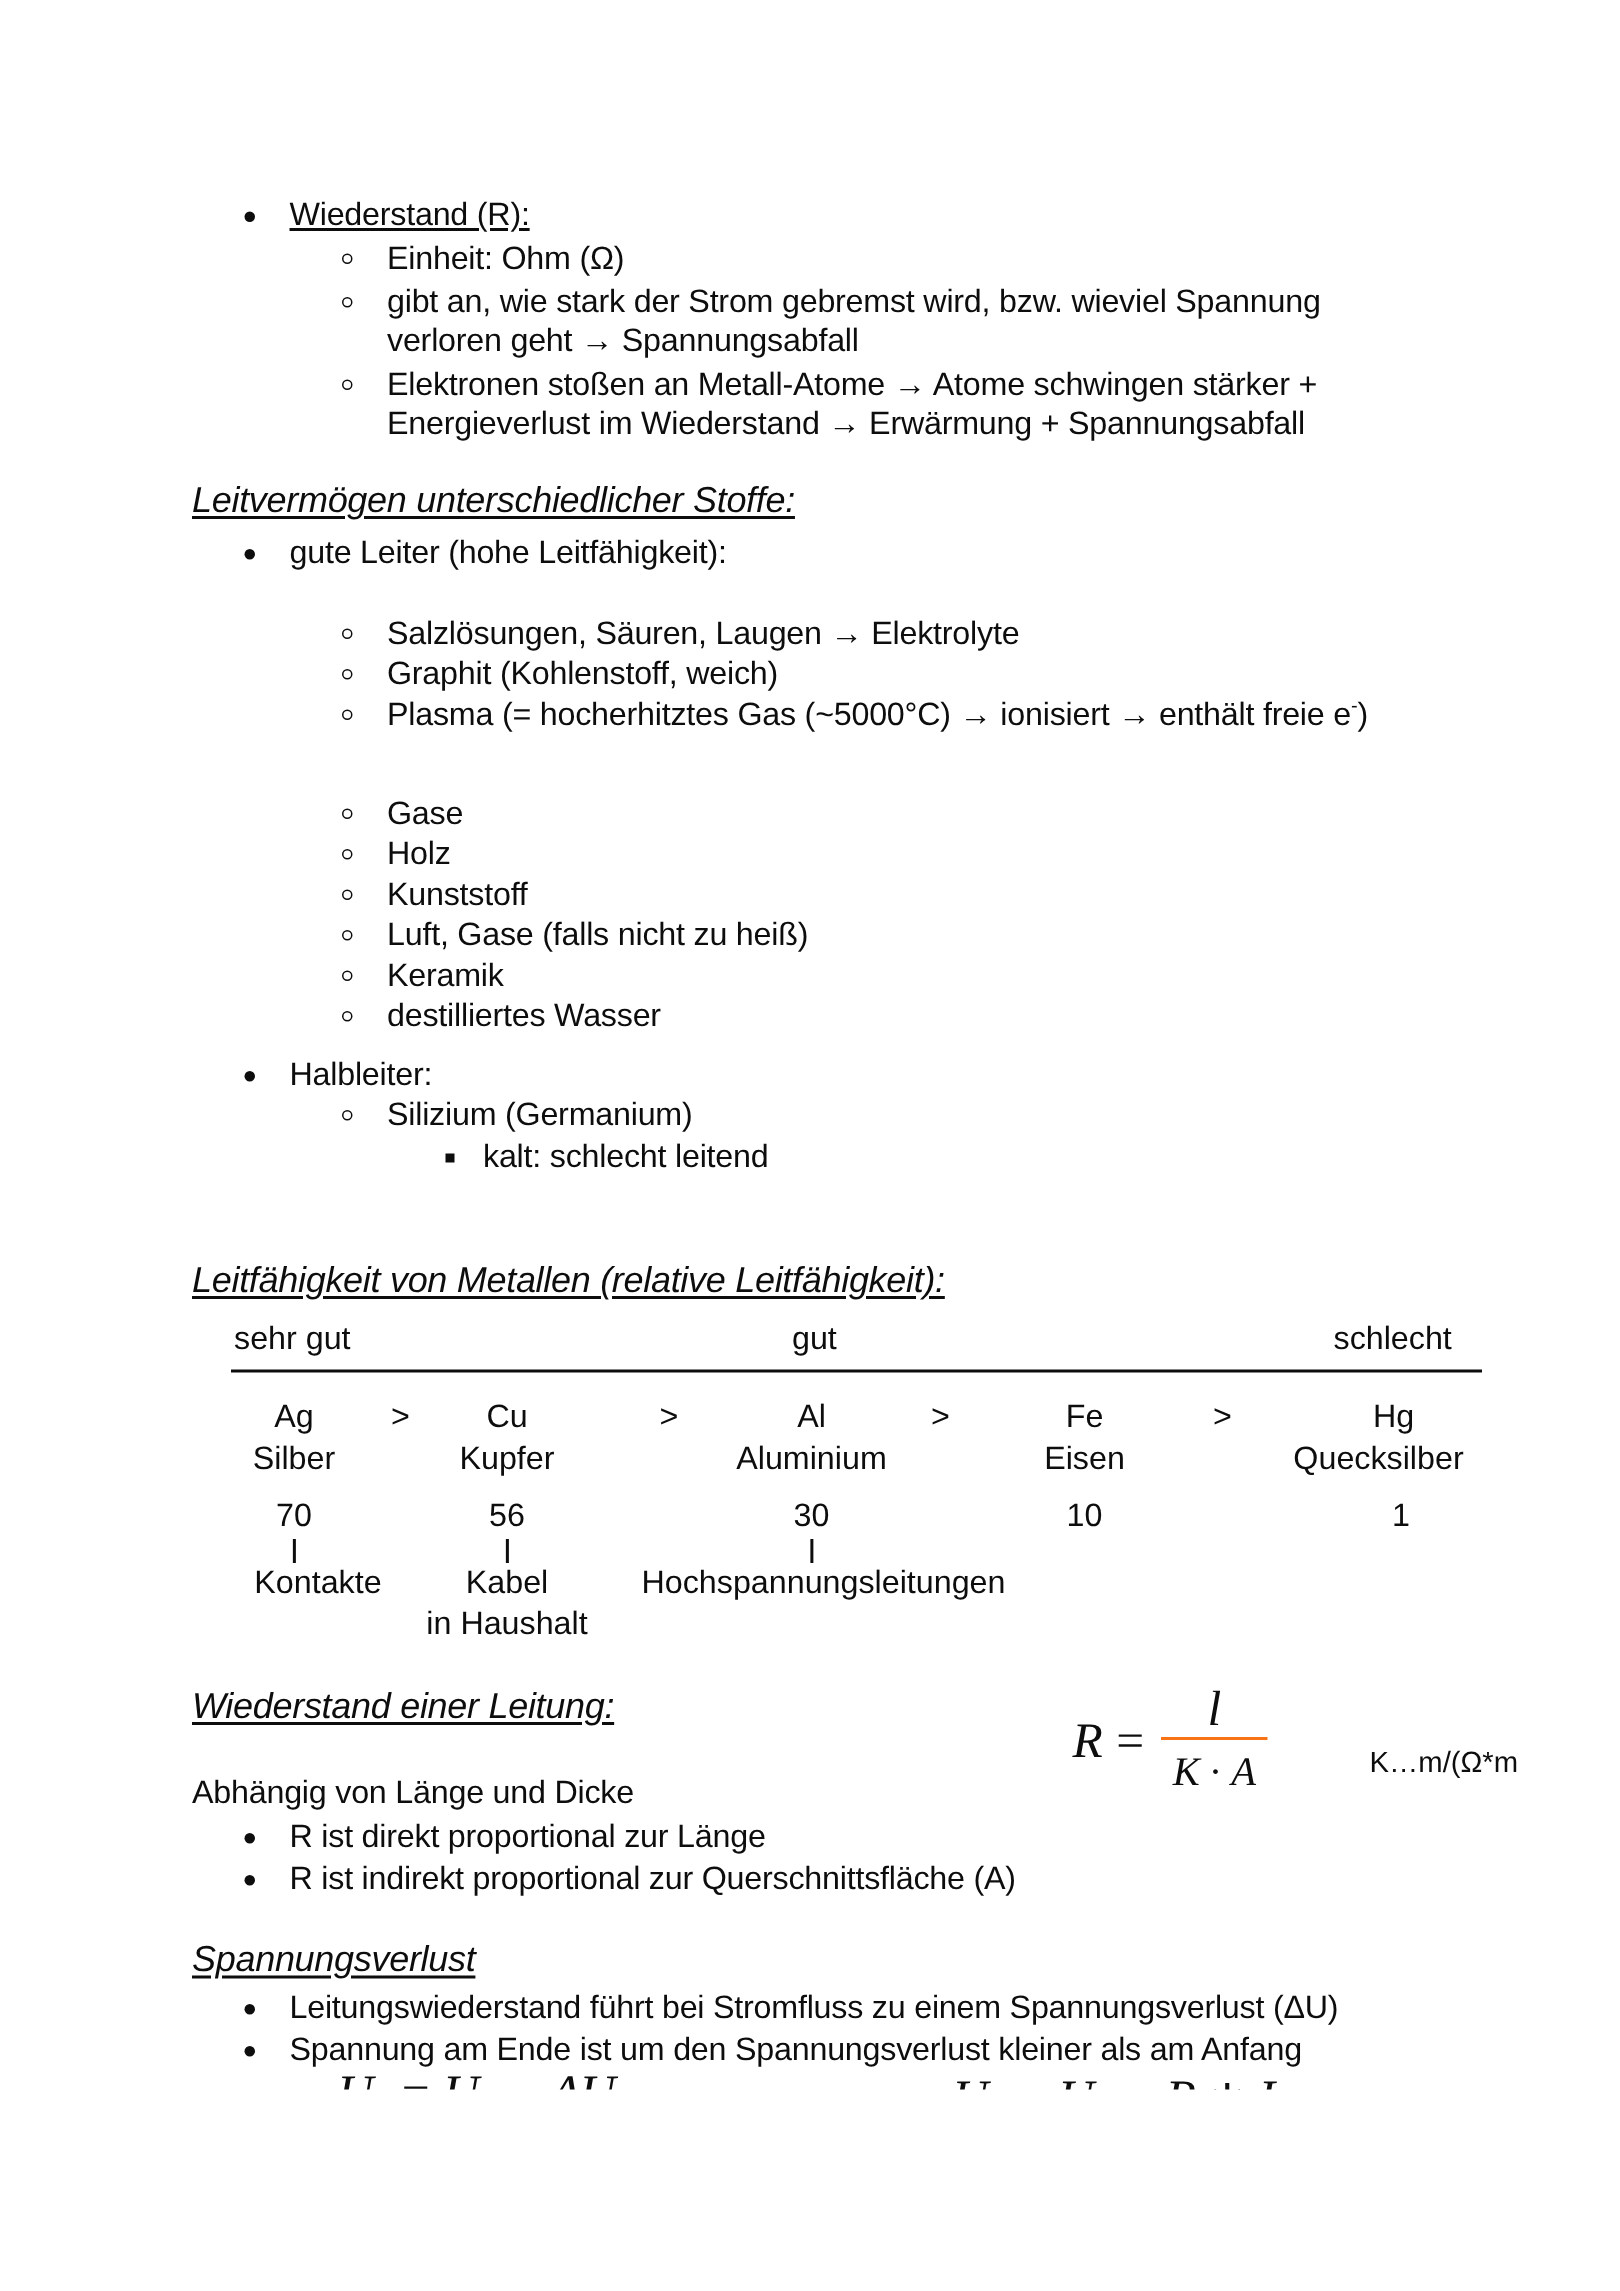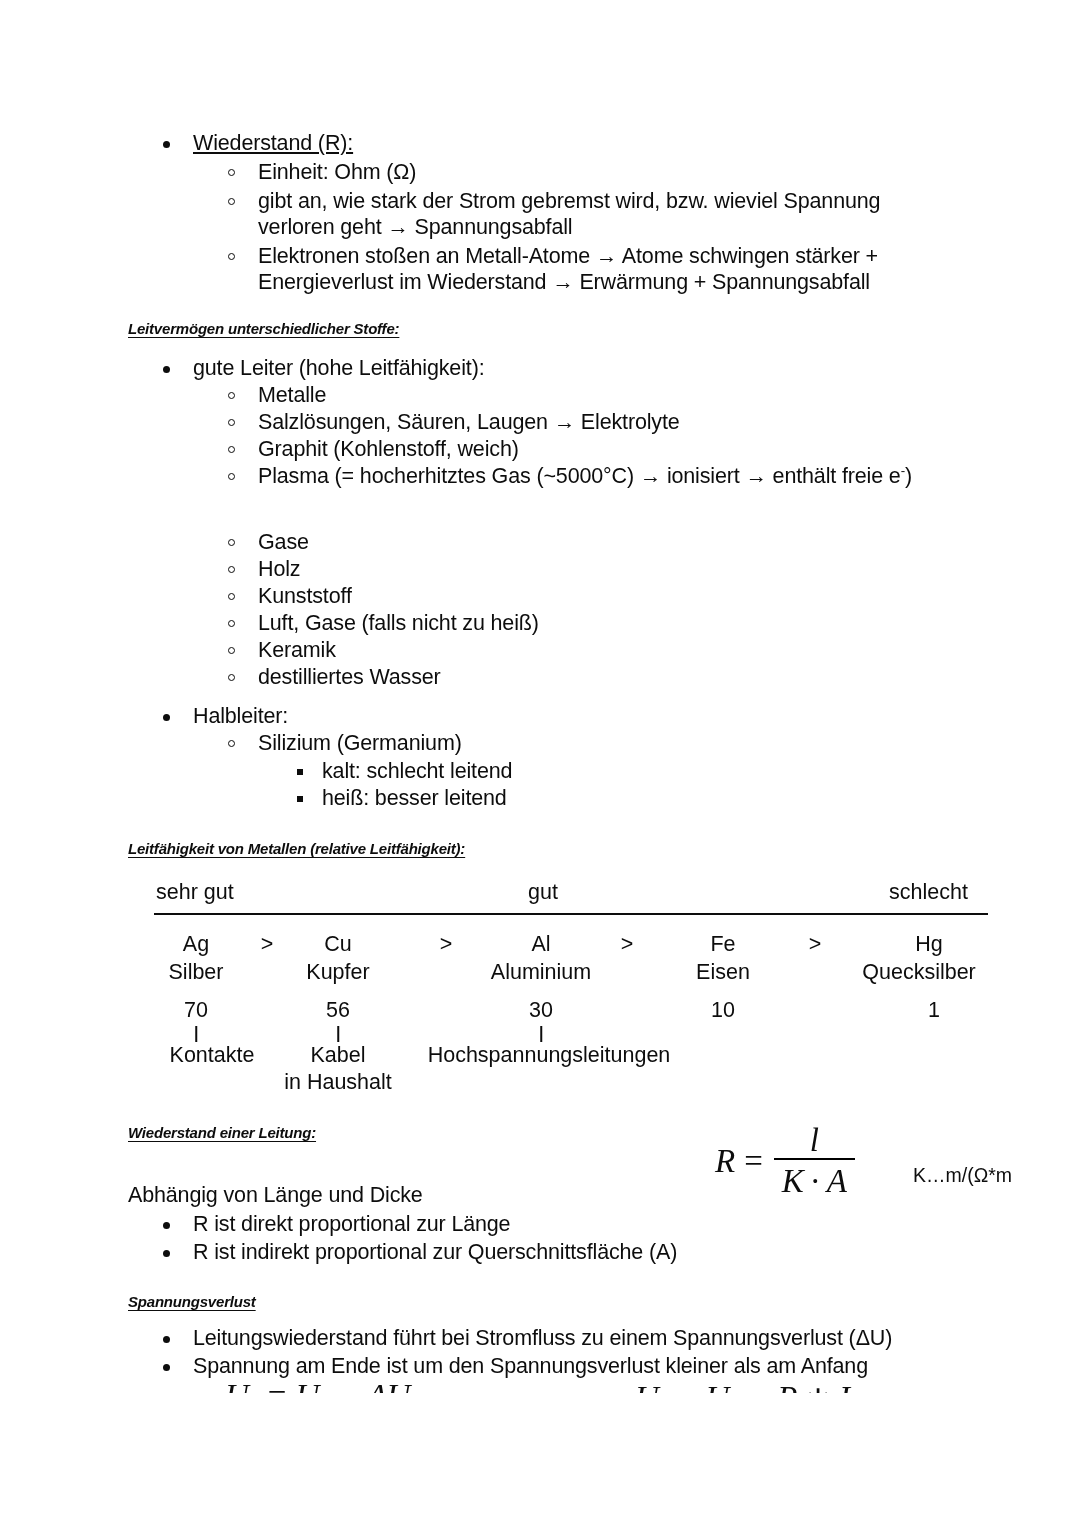--- a/index.html
+++ b/index.html
@@ -26,23 +26,23 @@
   
   .body-text {
     font-size: 21.5px;
     line-height: 29px;
     letter-spacing: -0.15px;
   }
 
   
   .heading {
     position: absolute;
-    font-size: 15px;
+    font-size: 24px;
     font-style: italic;
-    font-weight: bold;
+    font-weight: normal;
     text-decoration: underline;
     text-underline-offset: 3px;
     letter-spacing: -0.2px;
     white-space: nowrap;
   }
 
   
   .bullet-row {
     position: absolute;
     display: flex;
@@ -155,23 +155,23 @@
     align-items: center;
     vertical-align: middle;
     margin: 0 2px;
   }
   .frac .num {
     padding: 0 8px 1px 8px;
     font-size: 33px;
     line-height: 34px;
   }
   .frac .den {
-    border-top: 2px solid #000000;
+    border-top: 2px solid #f97316;
     padding: 2px 8px 0 8px;
-    font-size: 33px;
+    font-size: 27px;
     line-height: 38px;
   }
   .math-inline-row {
     display: inline-flex;
     align-items: center;
     font-size: 33px;
   }
   .sub {
     font-size: 0.68em;
     vertical-align: sub;
@@ -233,24 +233,20 @@
   </div>
   <div class="body-text" style="position:absolute; left:258px; top:268px;">Energieverlust im Wiederstand → Erwärmung + Spannungsabfall</div>
 
   <div class="heading" style="left:128px; top:320px;">Leitvermögen unterschiedlicher Stoffe:</div>
 
   <div class="bullet-row" style="left:163px; top:354px; width:700px;">
     <span class="bullet-mark mark-disc"></span>
     <span class="bullet-text">gute Leiter (hohe Leitfähigkeit):</span>
   </div>
 
-  <div class="bullet-row" style="left:228px; top:381px; width:700px;">
-    <span class="bullet-mark mark-circle"></span>
-    <span class="bullet-text">Metalle</span>
-  </div>
   <div class="bullet-row" style="left:228px; top:408px; width:700px;">
     <span class="bullet-mark mark-circle"></span>
     <span class="bullet-text">Salzlösungen, Säuren, Laugen → Elektrolyte</span>
   </div>
   <div class="bullet-row" style="left:228px; top:435px; width:700px;">
     <span class="bullet-mark mark-circle"></span>
     <span class="bullet-text">Graphit (Kohlenstoff, weich)</span>
   </div>
   <div class="bullet-row" style="left:228px; top:462px; width:760px;">
     <span class="bullet-mark mark-circle"></span>
@@ -286,24 +282,20 @@
     <span class="bullet-mark mark-disc"></span>
     <span class="bullet-text">Halbleiter:</span>
   </div>
   <div class="bullet-row" style="left:228px; top:729px; width:700px;">
     <span class="bullet-mark mark-circle"></span>
     <span class="bullet-text">Silizium (Germanium)</span>
   </div>
   <div class="bullet-row" style="left:297px; top:757px; width:620px;">
     <span class="bullet-mark mark-square"></span>
     <span class="bullet-text">kalt: schlecht leitend</span>
-  </div>
-  <div class="bullet-row" style="left:297px; top:784px; width:620px;">
-    <span class="bullet-mark mark-square"></span>
-    <span class="bullet-text">heiß: besser leitend</span>
   </div>
 
   <div class="heading" style="left:128px; top:840px;">Leitfähigkeit von Metallen (relative Leitfähigkeit):</div>
 
   <div class="cond-wrap" style="left:0px; top:0px; width:1080px; height:1100px;margin-left:28px;">
 
     <div class="cond-qual" style="left:128px; top:878px;">sehr gut</div>
     <div class="cond-qual" style="left:500px; top:878px;">gut</div>
     <div class="cond-qual" style="left:861px; top:878px;">schlecht</div>
 

